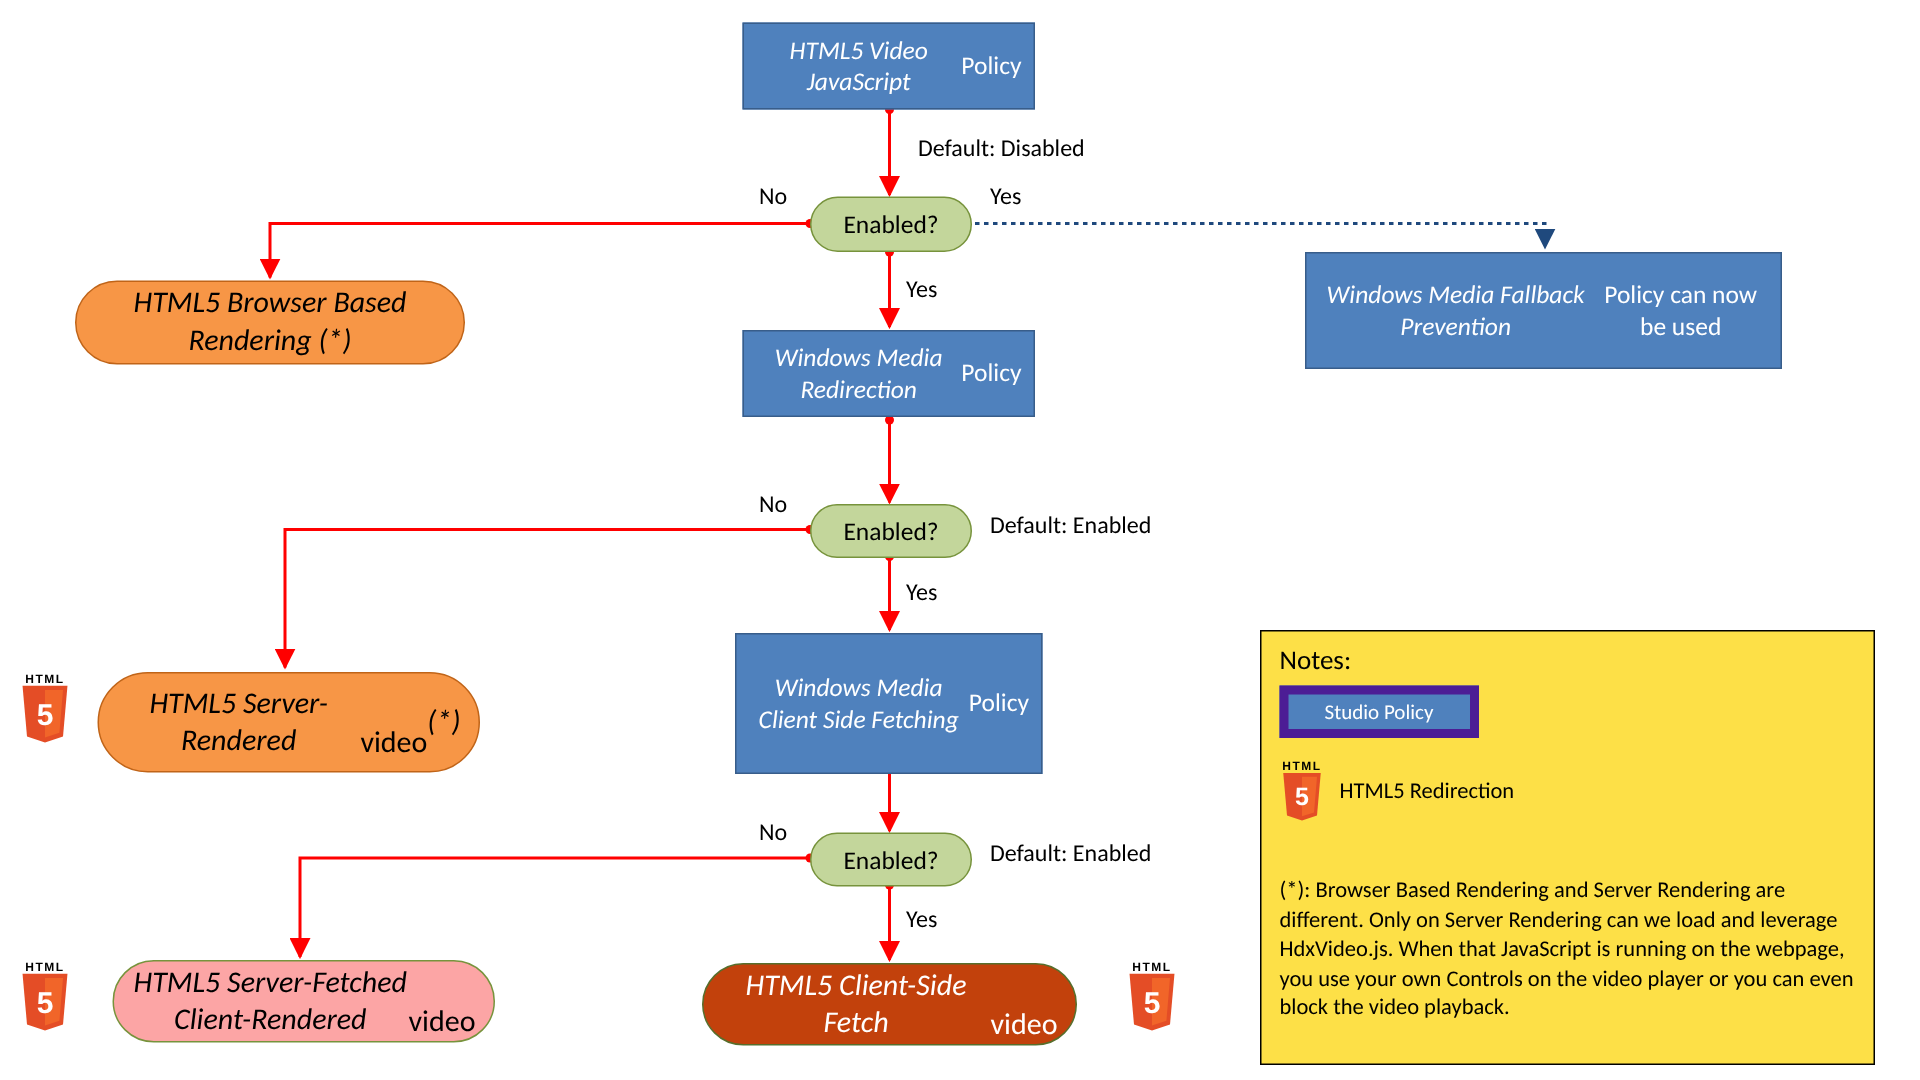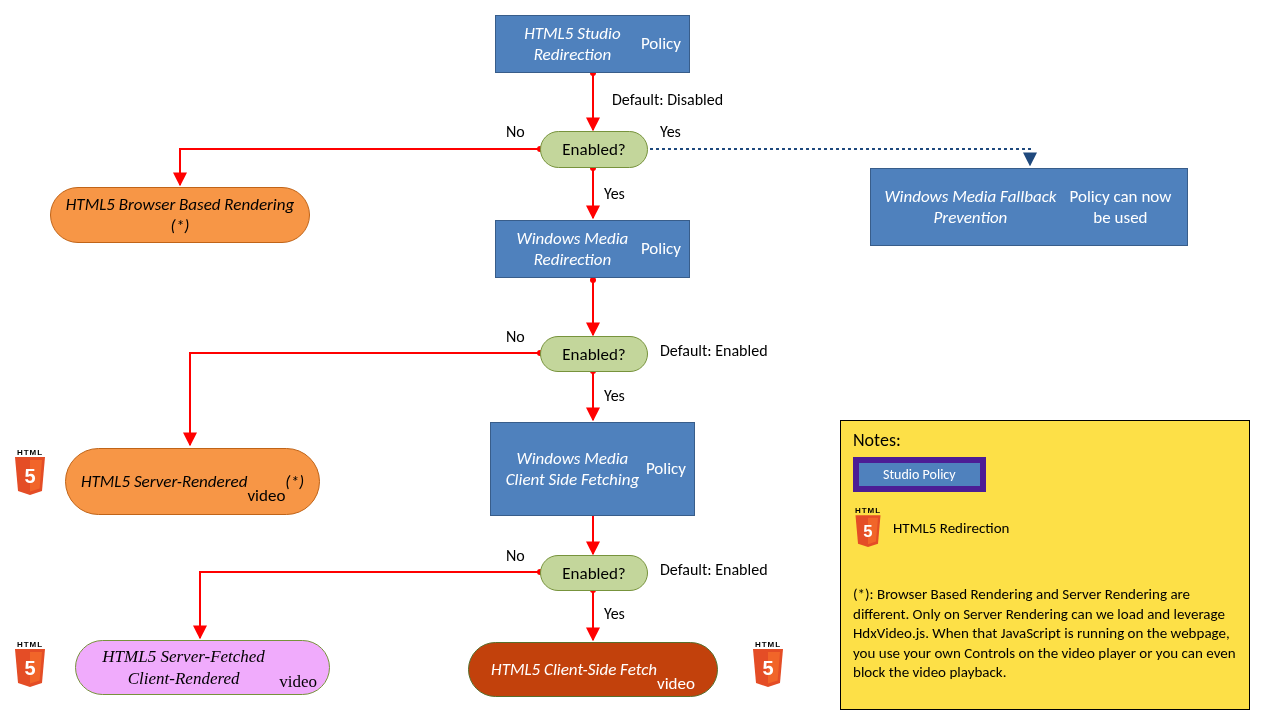--- a/index.html
+++ b/index.html
@@ -34,33 +34,33 @@
     color: #000;
     font-size: 17px;
     display: flex;
     align-items: center;
     justify-content: center;
     box-sizing: border-box;
   }
   .outcome {
     position: absolute;
     border-radius: 40px;
-    font-size: 17px;
+    font-size: 20px;
     font-style: italic;
     display: flex;
     align-items: center;
     justify-content: center;
     text-align: center;
     line-height: 1.25;
     box-sizing: border-box;
     padding: 6px 12px;
     color: #000;
   }
   .outcome.orange { background: #f79646; border: 1.5px solid #c06418; }
-  .outcome.lime   { background: #f0abfc; border: 1.5px solid #77933c; font-family: Liberation Serif, serif; }
+  .outcome.lime   { background: #fca5a5; border: 1.5px solid #77933c; }
   .outcome.green  { background: #c2410c; border: 1.5px solid #576e2c; color: #fff; }
   .outcome .normal { font-style: normal; margin-top: 28px; }
   .label {
     position: absolute;
     font-size: 16px;
     color: #000;
     white-space: nowrap;
   }
   .notes-box {
     position: absolute;
@@ -138,21 +138,21 @@
   <circle cx="593" cy="500" r="3" fill="#ff0000"></circle>
   <line x1="593" y1="500" x2="593" y2="554" stroke="#ff0000" stroke-width="2" marker-end="url(#ah-red)"></line>
 
   <circle cx="540" cy="572" r="3" fill="#ff0000"></circle>
   <path d="M540 572 L200 572 L200 638" stroke="#ff0000" stroke-width="2" fill="none" marker-end="url(#ah-red)"></path>
 
   <circle cx="593" cy="590" r="3" fill="#ff0000"></circle>
   <line x1="593" y1="590" x2="593" y2="640" stroke="#ff0000" stroke-width="2" marker-end="url(#ah-red)"></line>
 </svg>
 
-<div class="policy-box" style="left:495px; top:15px; width:195px; height:58px;"><span class="em">HTML5 Studio Redirection</span> Policy</div>
+<div class="policy-box" style="left:495px; top:15px; width:195px; height:58px;"><span class="em">HTML5 Video JavaScript</span> Policy</div>
 <div class="policy-box" style="left:495px; top:220px; width:195px; height:58px;"><span class="em">Windows Media Redirection</span> Policy</div>
 <div class="policy-box" style="left:490px; top:422px; width:205px; height:94px;"><span class="em">Windows Media Client Side Fetching</span> Policy</div>
 <div class="policy-box" style="left:870px; top:168px; width:318px; height:78px;"><span class="em">Windows Media Fallback Prevention</span> Policy can now be used</div>
 
 <div class="decision-pill" style="left:540px; top:131px; width:108px; height:37px;">Enabled?</div>
 <div class="decision-pill" style="left:540px; top:336px; width:108px; height:36px;">Enabled?</div>
 <div class="decision-pill" style="left:540px; top:555px; width:108px; height:36px;">Enabled?</div>
 
 <div class="outcome orange" style="left:50px; top:187px; width:260px; height:56px;">HTML5 Browser Based Rendering (*)</div>
 <div class="outcome orange" style="left:65px; top:448px; width:255px; height:67px;">HTML5 Server-Rendered <span class="normal">video</span> (*)</div>

